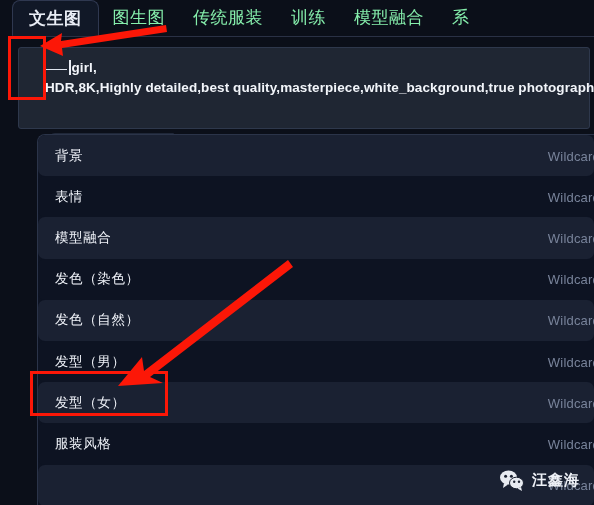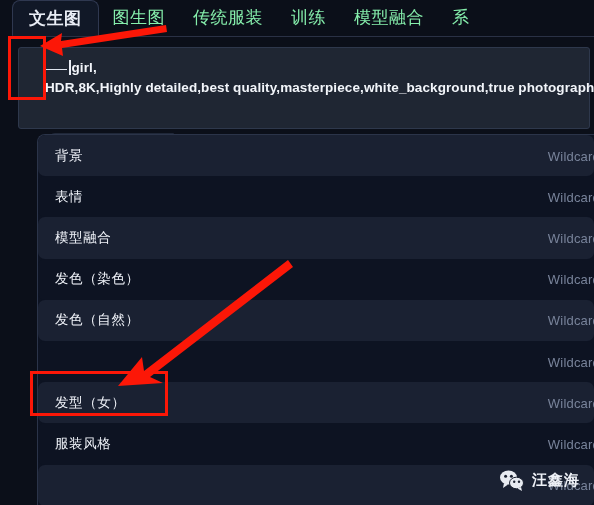--- a/index.html
+++ b/index.html
@@ -206,20 +206,21 @@
     </div>
     <div class="dd-row even">
       <span class="dd-label">发色（染色）</span>
       <span class="dd-kind">Wildcard</span>
     </div>
     <div class="dd-row odd">
       <span class="dd-label">发色（自然）</span>
       <span class="dd-kind">Wildcard</span>
     </div>
     <div class="dd-row even">
+      <span class="dd-label">发型（男）</span>
       <span class="dd-kind">Wildcard</span>
     </div>
     <div class="dd-row odd">
       <span class="dd-label">发型（女）</span>
       <span class="dd-kind">Wildcard</span>
     </div>
     <div class="dd-row even">
       <span class="dd-label">服装风格</span>
       <span class="dd-kind">Wildcard</span>
     </div>

